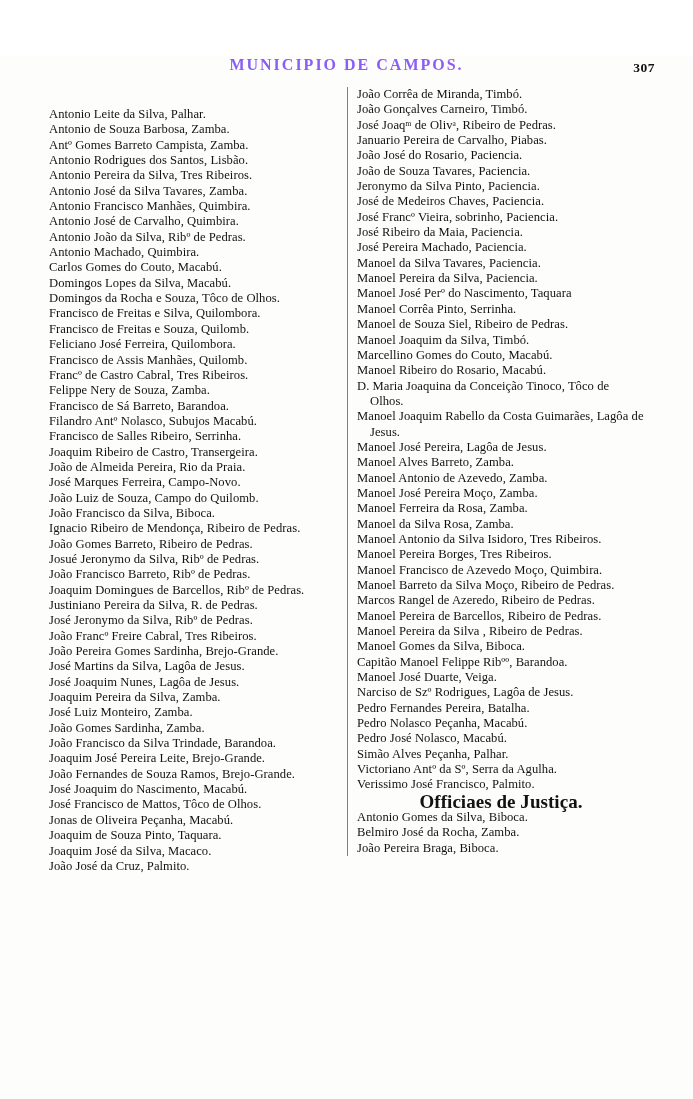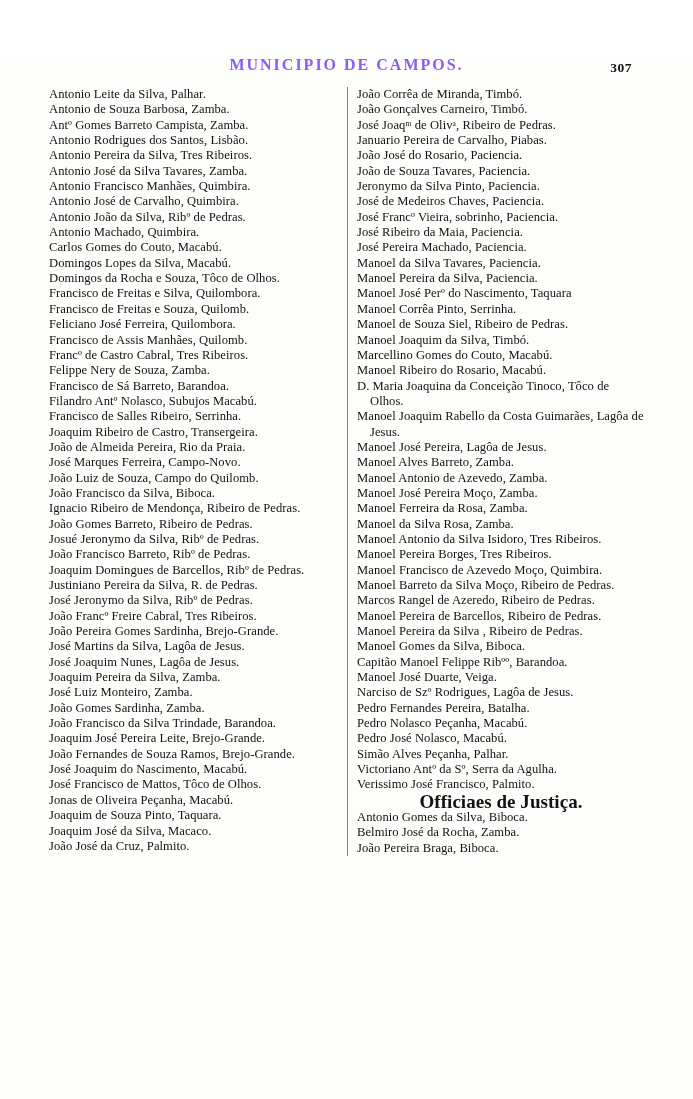--- a/index.html
+++ b/index.html
@@ -31,39 +31,40 @@
   .header-title {
     text-align: center;
     font-family: "Liberation Serif", serif;
     font-weight: bold;
     font-size: 16px;
     letter-spacing: 2px;
     color: #8b5cf6;
   }
   .page-number {
     position: absolute;
-    right: 61px;
+    right: 38px;
     top: 4px;
     font-family: "Liberation Serif", serif;
     font-weight: bold;
     font-size: 13.5px;
     letter-spacing: 0.5px;
   }
   .columns {
     position: relative;
     margin: 9px 46px 0 49px;
     display: flex;
     align-items: flex-start;
   }
   .col {
     box-sizing: border-box;
   }
   .col-left {
     width: 298px;
     padding-right: 6px;
+    margin-top: 20px;
   }
   .col-right {
     width: 298px;
     padding-left: 9px;
     border-left: 1px solid #0ea5e9;
   }
   .entry {
     font-size: 12.6px;
     line-height: 15.35px;
     text-indent: 0;

